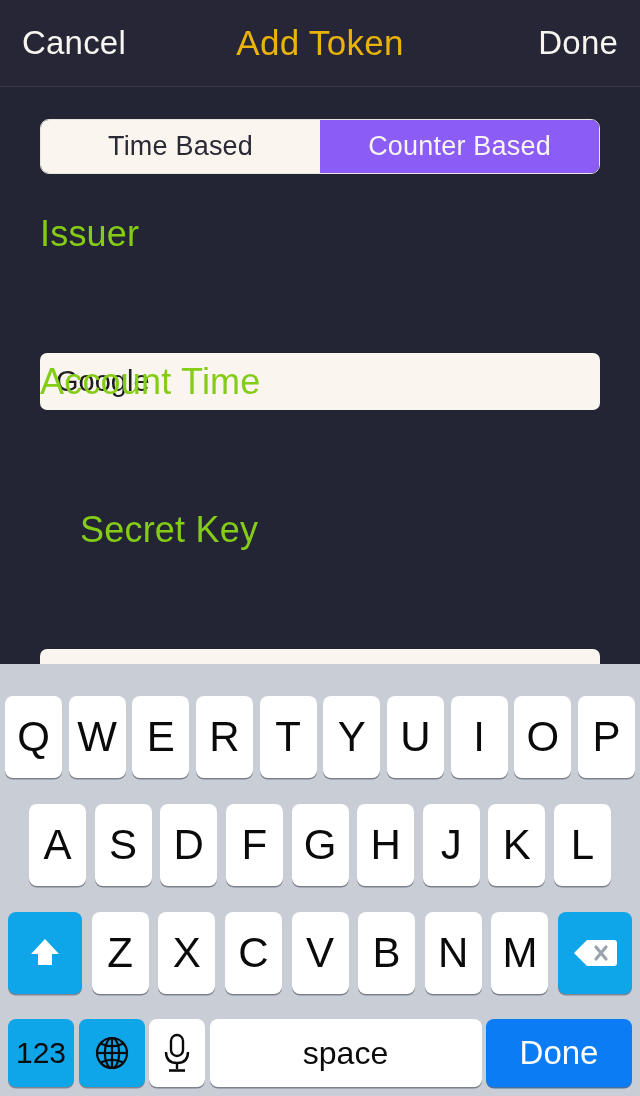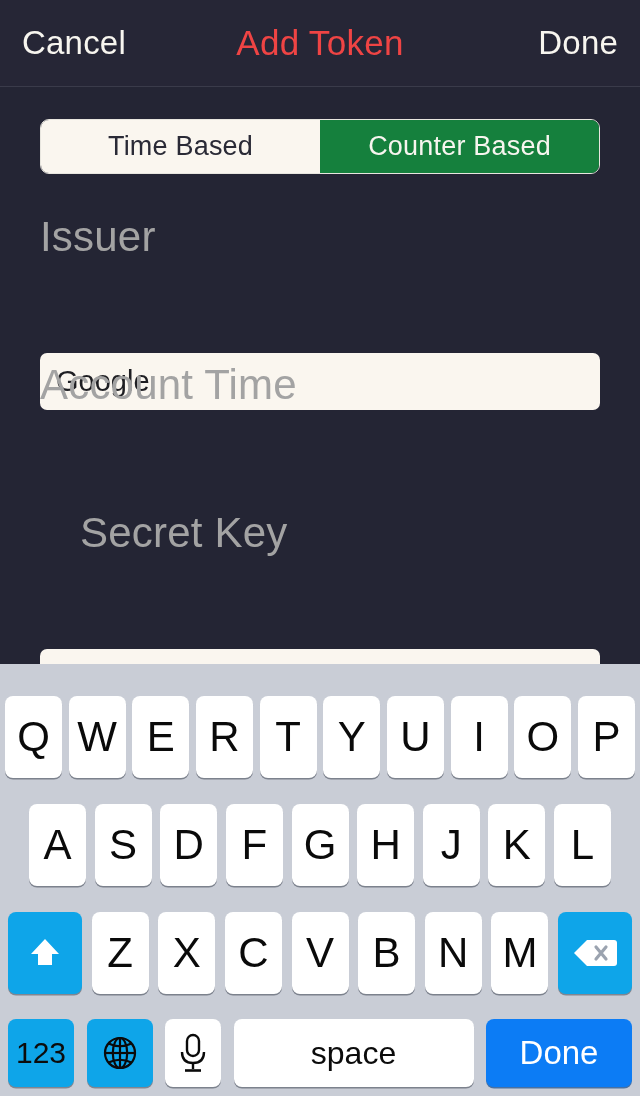--- a/index.html
+++ b/index.html
@@ -18,42 +18,42 @@
     border-bottom:1px solid #3a3b4a;
     display:flex; align-items:center; justify-content:space-between;
     padding:0 22px;
   }
   .nav-btn {
     color:#f7f5ef; font-size:33px; font-weight:300;
     letter-spacing:.2px; cursor:pointer; white-space:nowrap;
   }
   .nav-title {
     position:absolute; left:0; right:0; text-align:center;
-    color:#ef4444; font-size:35px; font-weight:300; letter-spacing:.3px;
+    color:#eab308; font-size:35px; font-weight:300; letter-spacing:.3px;
     pointer-events:none;
   }
 
   
   .form-area { position:absolute; top:87px; left:0; width:640px; height:577px; }
 
   .segmented {
     position:absolute; left:40px; top:32px; width:560px; height:55px;
     border:1.5px solid #e8e6df; border-radius:9px;
     display:flex; overflow:hidden; background:#242534;text-align:right;
   }
   .seg {
     flex:1 1 50%; display:flex; align-items:center; justify-content:center;
     font-size:27px; font-weight:400; cursor:pointer; letter-spacing:.2px;
   }
   .seg.selected { background:#faf6ef; color:#2a2a36; }
-  .seg.unselected { background:#15803d; color:#f7f5ef; }
+  .seg.unselected { background:#8b5cf6; color:#f7f5ef; }
 
   .field-label {
     position:absolute; left:40px;
-    color:#a3a3a3; font-size:42px; font-weight:300; letter-spacing:.2px;
+    color:#84cc16; font-size:36px; font-weight:300; letter-spacing:.2px;
   }
   .field-input {
     position:absolute; left:40px; width:560px; height:57px;
     background:#faf6ef; border:none; border-radius:7px;
     color:#1e1e22; font-size:29px; font-weight:400;
     font-family:"Liberation Sans", sans-serif;
     padding:0 16px; outline:none;
   }
 
   .lbl-issuer  { top:126px; }
@@ -80,21 +80,21 @@
   .key.letter { width:57px; height:82px; font-size:42px; font-weight:400; }
   .key.dark {
     background:#0ea5e9; box-shadow:0 1.5px 0 rgba(120,126,138,.9);
   }
 
   .key-shift  { width:74px; height:82px; }
   .key-del    { width:74px; height:82px; }
   .key-123    { width:66px; height:68px; font-size:30px; color:#0c0c0c; }
   .key-globe  { width:66px; height:68px; }
   .key-mic    { width:56px; height:68px; }
-  .key-space  { width:240px; height:68px; font-size:32px; color:#0b0b0b; }
+  .key-space  { width:272px; height:68px; font-size:32px; color:#0b0b0b; }
   .key-done   {
     width:146px; height:68px; background:#0c7cf5; color:#ffffff;
     font-size:33px; font-weight:300;
     box-shadow:0 1.5px 0 rgba(40,90,150,.8);
   }
 
   .glyph { display:block; }
 </style>
 </head>
 <body>

